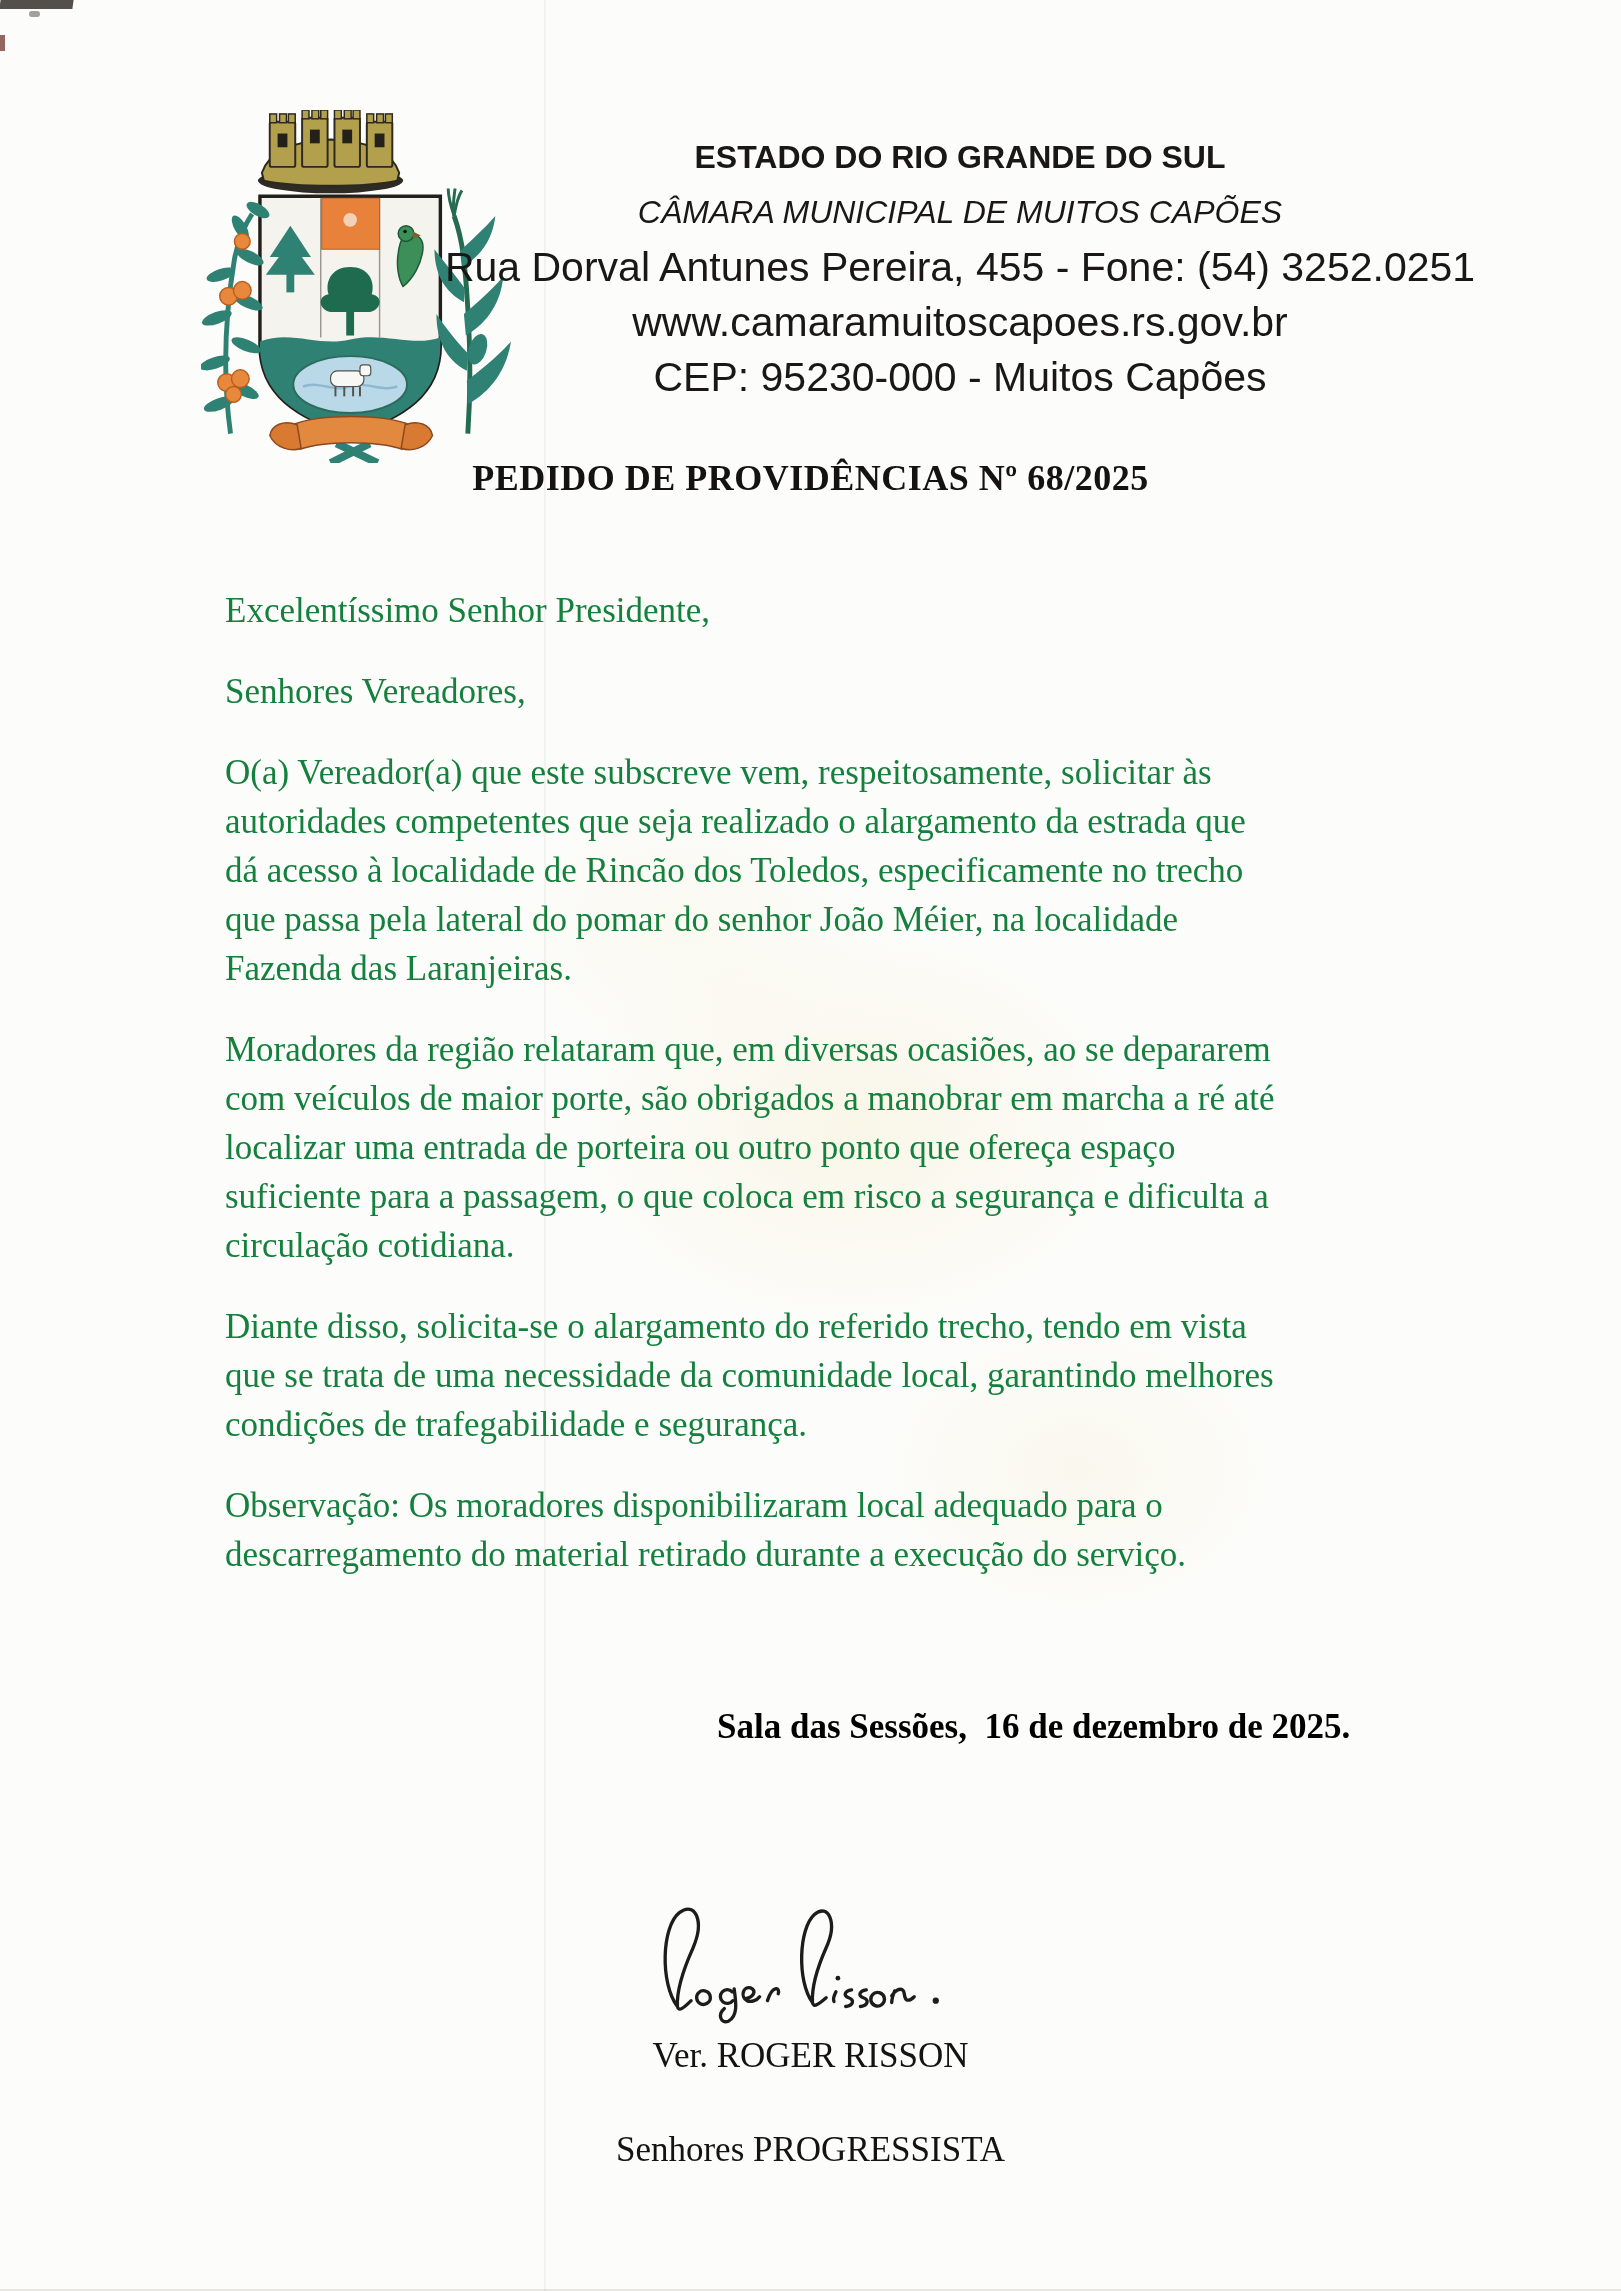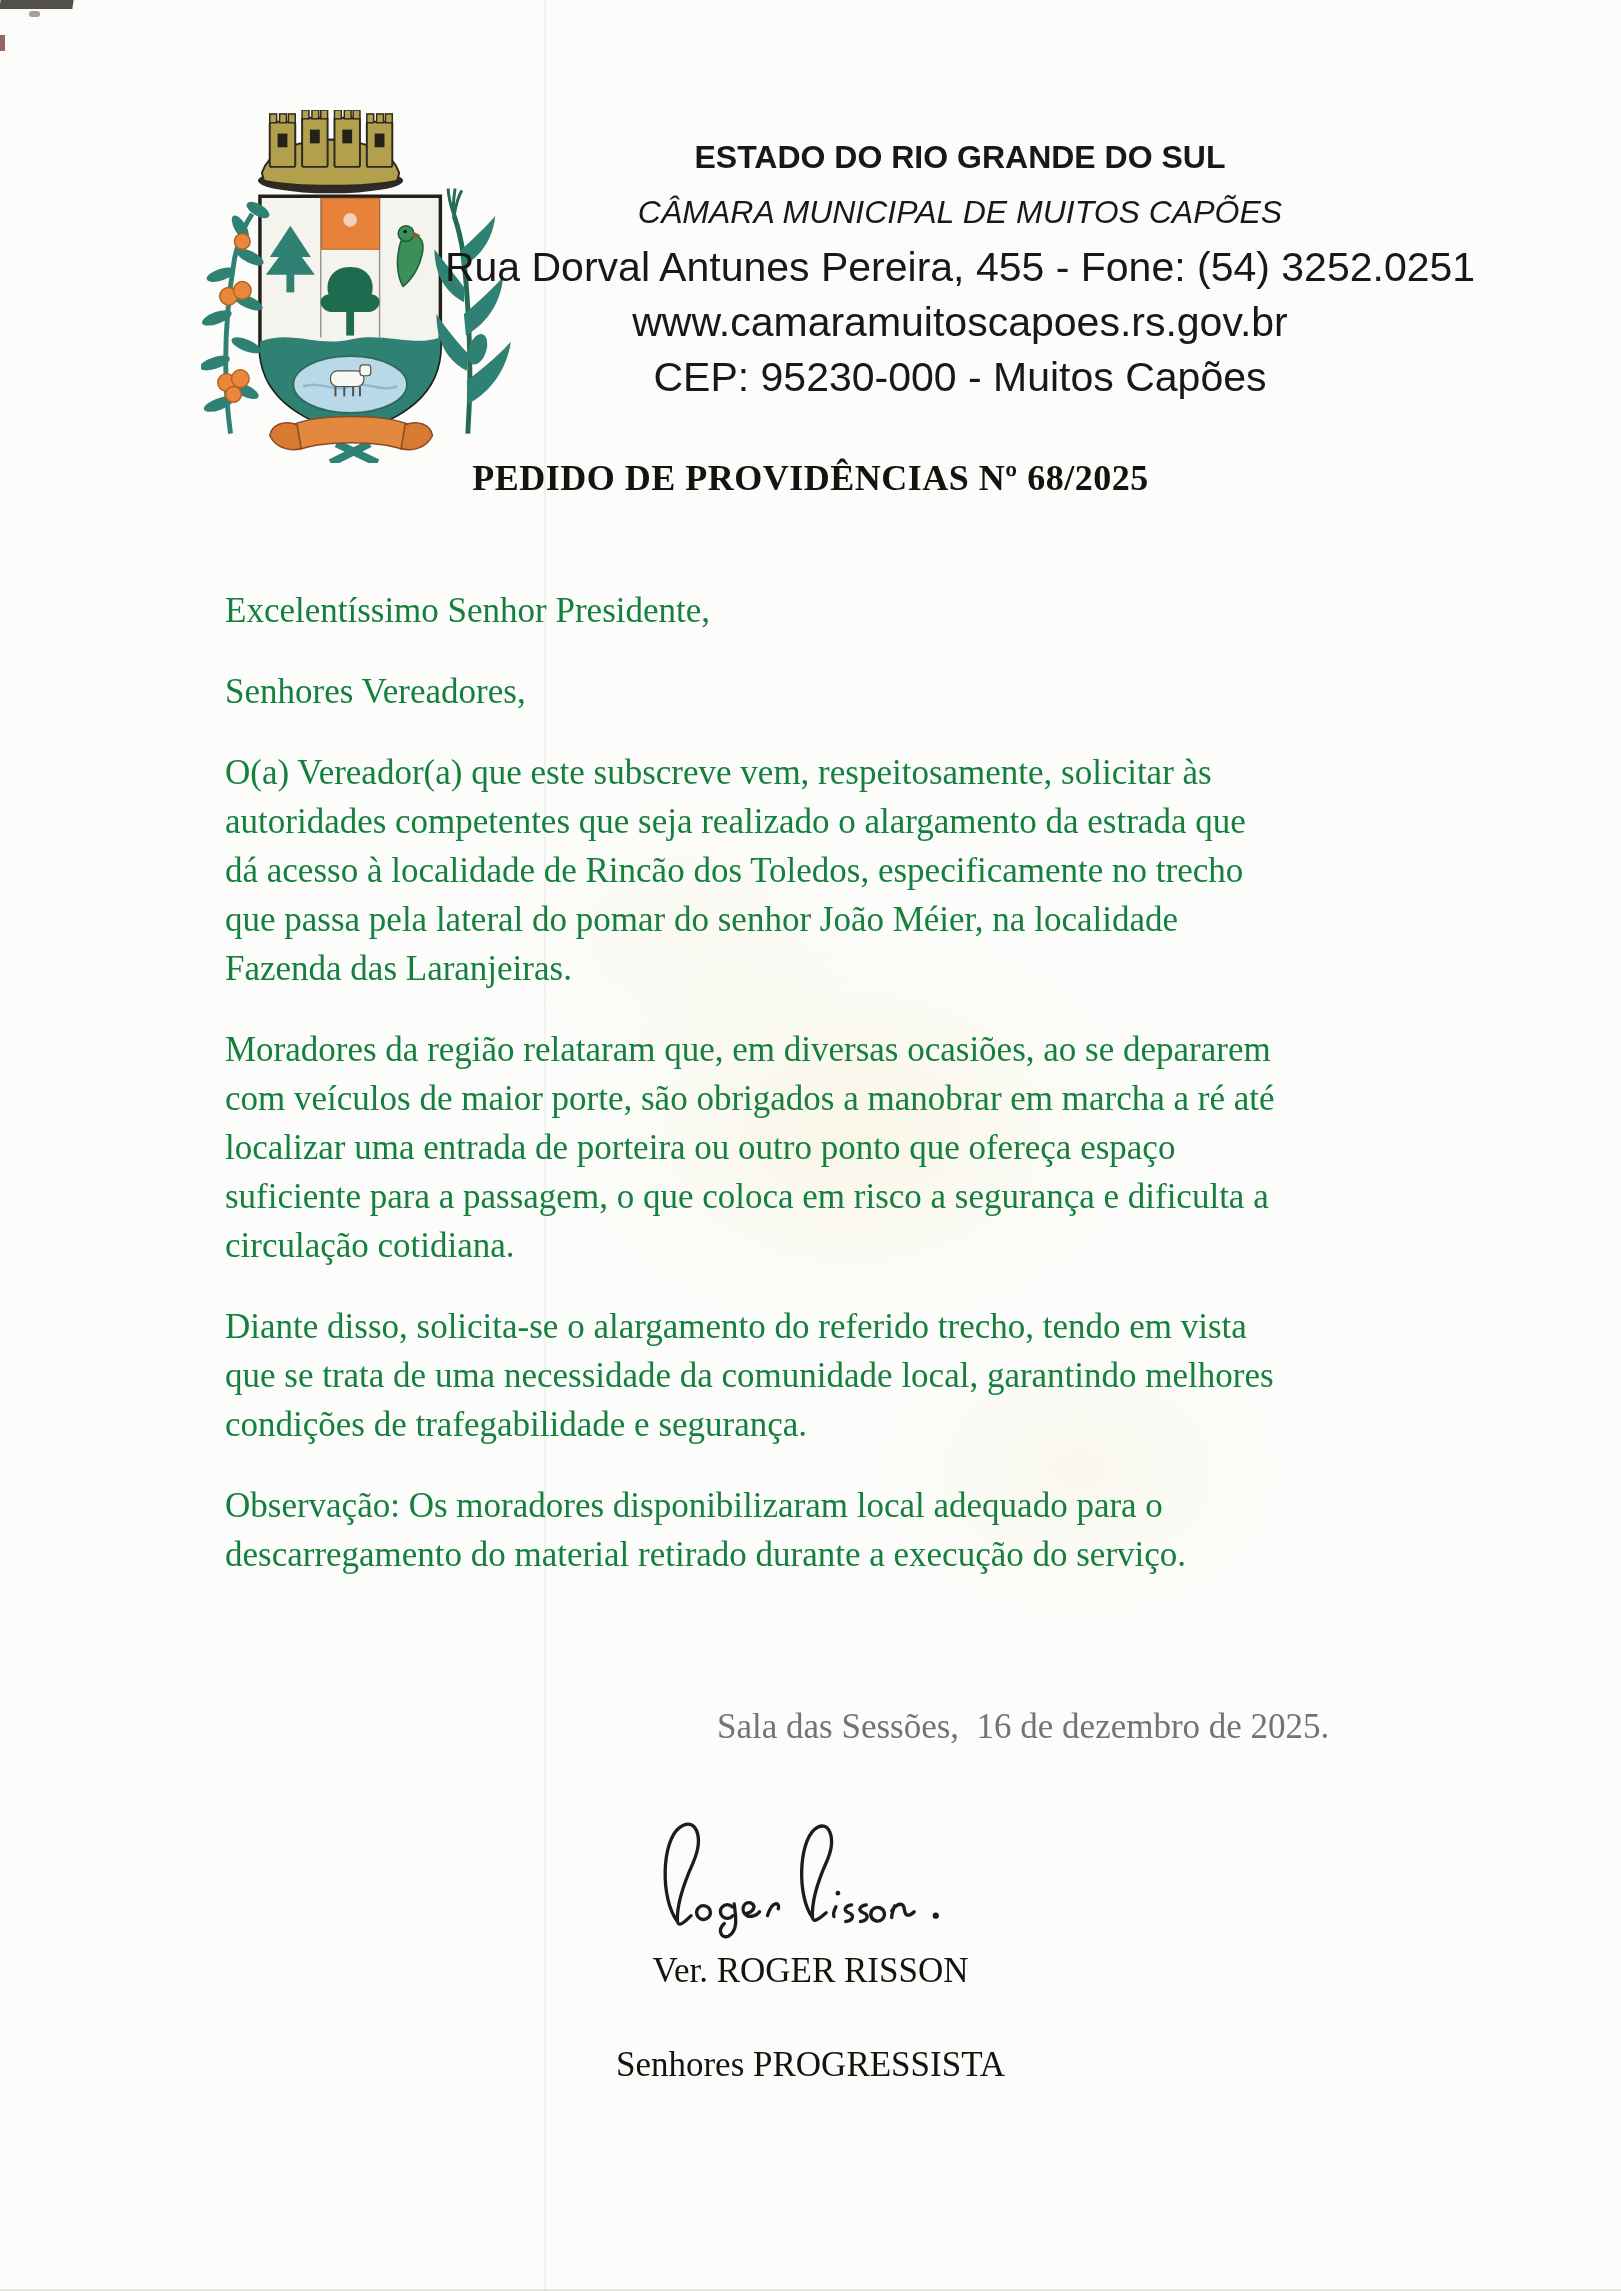--- a/index.html
+++ b/index.html
@@ -45,25 +45,26 @@
   .body-block{
     position:absolute;left:225px;top:586px;width:1235px;
     font-size:35px;line-height:49px;color:#15803d;
   }
   .salutation{margin:0 0 32px 0;}
   .body-par{margin:0 0 32px 0;white-space:pre-line;}
 
   .date-line{
     position:absolute;left:717px;top:1702px;
     font-size:35px;line-height:49px;white-space:pre;
-    color:#737373;
+    color:#000000;
+    font-weight:bold;
   }
 
   .signature-block{
-    position:absolute;left:0;top:1808px;width:1621px;text-align:center;color:#15130f;
+    position:absolute;left:0;top:1893px;width:1621px;text-align:center;color:#15130f;
   }
   .sig-svg{display:block;margin:0 auto;width:333px;height:137px;}
   .sig-name{font-size:35px;line-height:43px;margin-top:3.9px;}
   .sig-party{font-size:35px;line-height:43px;margin-top:51px;}
 </style>
 </head>
 <body>
 
 <div class="page">
 

